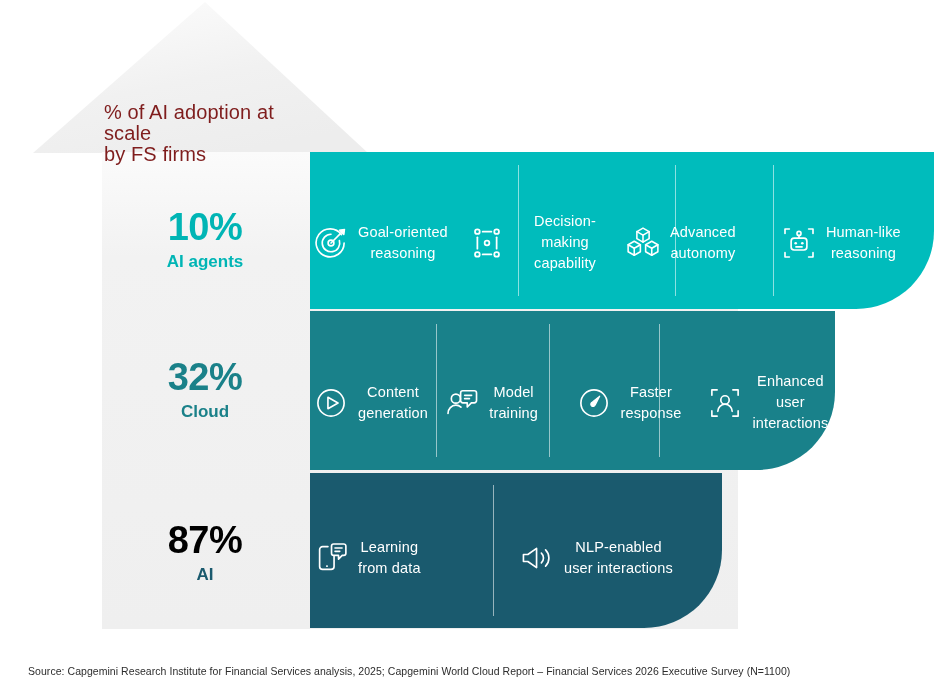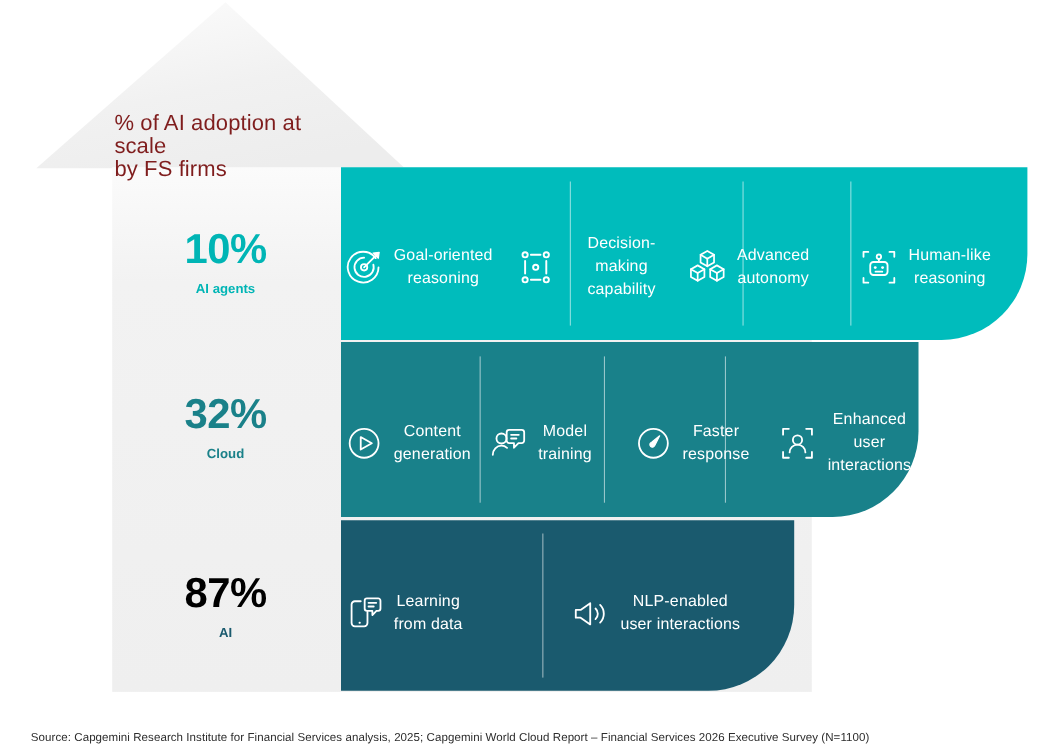--- a/index.html
+++ b/index.html
@@ -54,21 +54,21 @@
     left: 104px;
     text-align: center;
   }
   .stat .pct {
     font-size: 38px;
     font-weight: bold;
     line-height: 44px;
     letter-spacing: -0.5px;
   }
   .stat .name {
-    font-size: 12px;
+    font-size: 17px;
     font-weight: bold;
     line-height: 24px;
     margin-top: 1px;
   }
   #stat-agents { top: 195px; margin-top: 10px; }
   #stat-genai  { top: 355px; }
   #stat-ai     { top: 518px; }
 
   
   .band {

